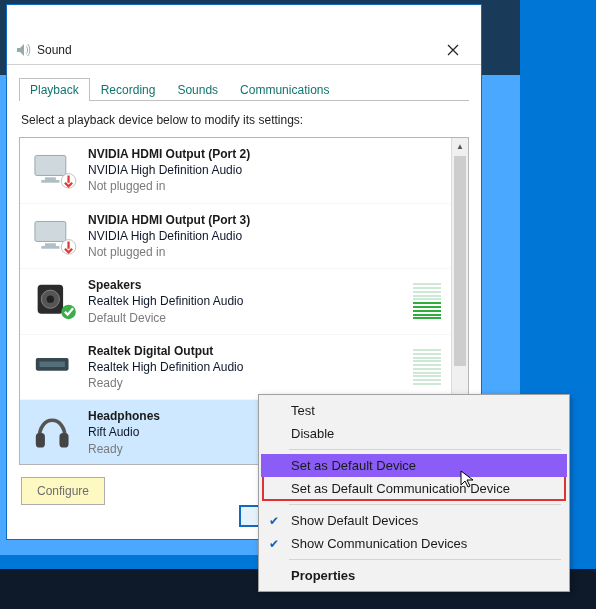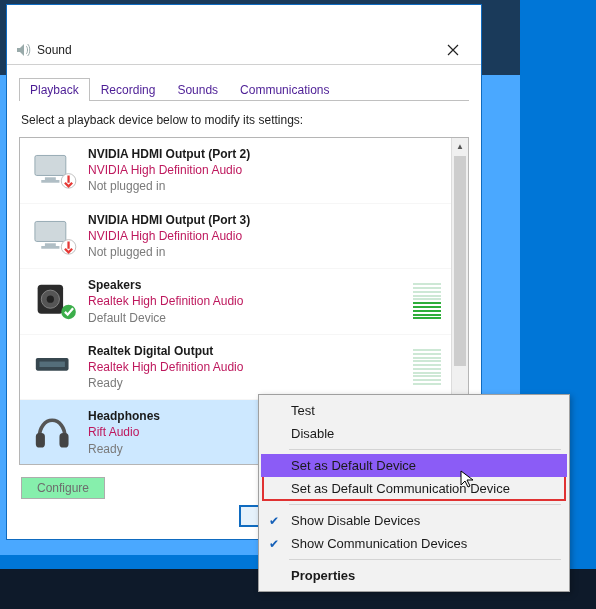--- a/index.html
+++ b/index.html
@@ -59,21 +59,21 @@
   }
   .tabs {
     display: flex;
     border-bottom: 1px solid #c0c0c0;
     position: relative;
   }
   .tab {
     padding: 4px 10px;
     border: 1px solid transparent;
     border-bottom: none;
-    color: #4c1d95;
+    color: #0f766e;
     background: transparent;
     position: relative;
     top: 1px;
   }
   .tab.active {
     border-color: #c0c0c0;
     background: #fff;
   }
   .instruction {
     margin: 12px 2px 10px 2px;
@@ -111,34 +111,34 @@
     border-bottom: 1px solid #f6f6f6;
   }
   .device-row.selected {
     background: #cde8ff;
   }
   .device-icon {
     width: 48px; height: 40px; position: relative; flex-shrink: 0;
   }
   .device-info { flex: 1; line-height: 1.35; }
   .device-name { font-weight: 600; color: #1a1a1a; }
-  .device-desc { color: #be185d; }
+  .device-desc { color: #0f172a; }
   .device-status { color: #7a7a7a; }
   .level-meter {
     width: 28px; height: 36px; flex-shrink: 0;
     display: flex; flex-direction: column; justify-content: space-between;
   }
   .level-meter .bar { height: 2px; background: #cde8d5; }
   .level-meter.active .bar.on { background: #2eae3a; }
   .bottom-row {
     display: flex; justify-content: space-between; padding: 12px 2px 0 2px;
   }
   .btn {
-    min-width: 84px; height: 22px;
-    border: 1px solid #adadad; background: #86efac;
+    min-width: 84px; height: 28px;
+    border: 1px solid #adadad; background: #fef9c3;
     display: inline-flex; align-items: center; justify-content: center;
     color: #6d6d6d; padding: 0 10px; font-size: 12px;
   }
   .btn.dropdown::after { content: "▾"; margin-left: 6px; font-size: 9px; color: #888; }
   .dialog-buttons {
     display: flex; gap: 6px; justify-content: flex-end;
     padding: 0 14px 12px 0;
     position: absolute; bottom: 0; right: 0;
   }
   .dlg-btn {
@@ -348,21 +348,21 @@
     <div class="menu-sep"></div>
     <div class="menu-item hover">
       <span>Set as Default Device</span>
     </div>
     <div class="menu-item">
       <span>Set as Default Communication Device</span>
     </div>
     <div class="menu-sep"></div>
     <div class="menu-item">
       <span class="check">✔</span>
-      <span>Show Disable Devices</span>
+      <span>Show Default Devices</span>
     </div>
     <div class="menu-item">
       <span class="check">✔</span>
       <span>Show Communication Devices</span>
     </div>
     <div class="menu-sep"></div>
     <div class="menu-item" style="font-weight: 600;">
       <span>Properties</span>
     </div>
   </div>

